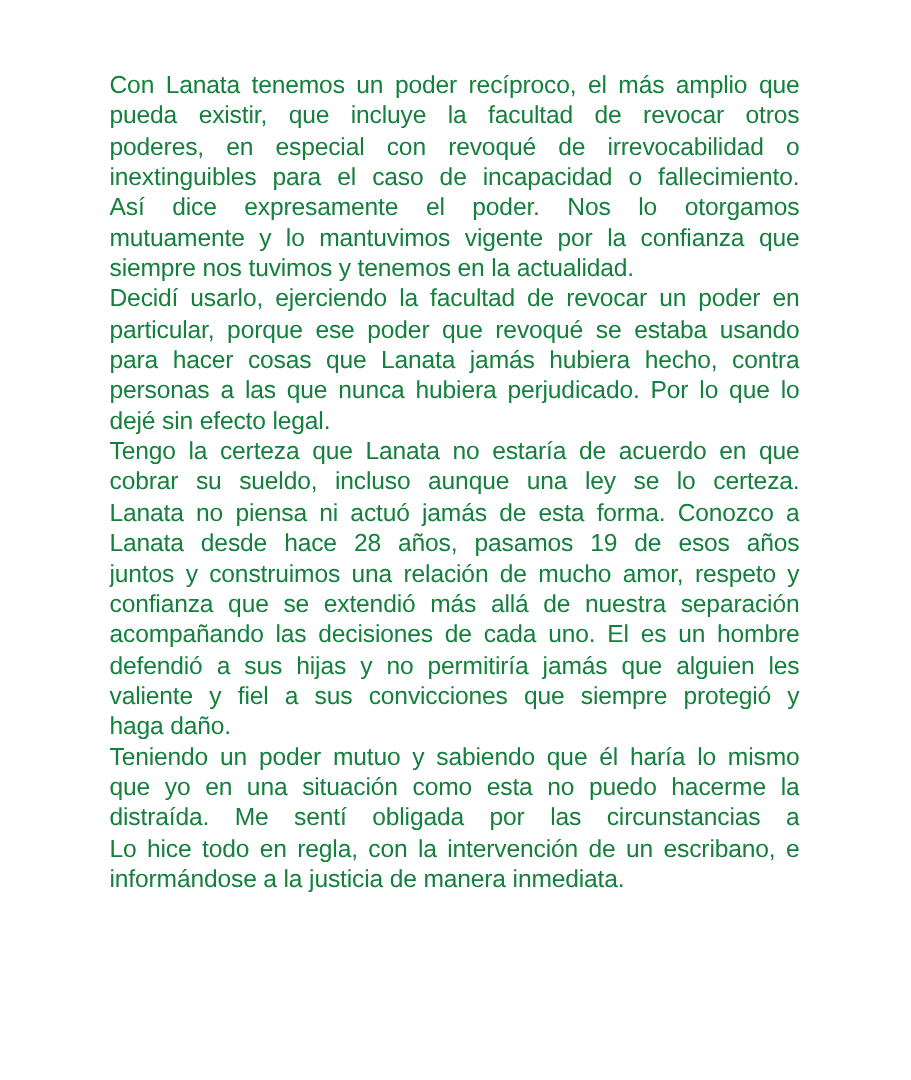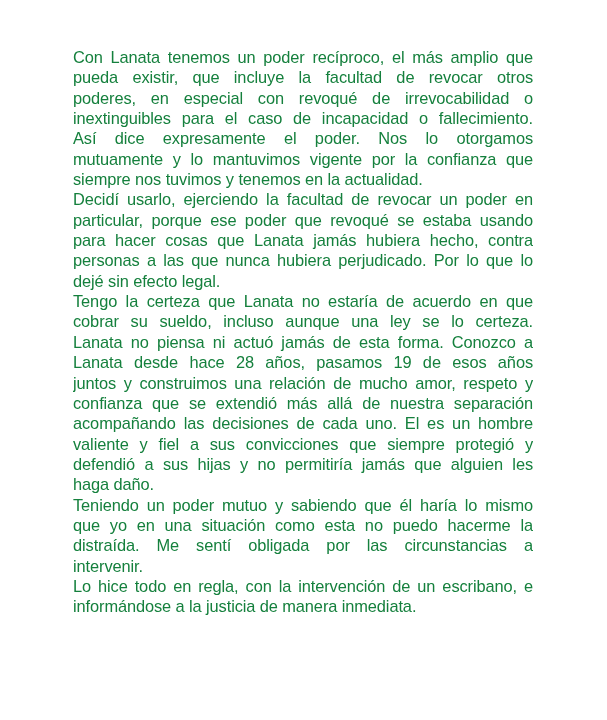--- a/index.html
+++ b/index.html
@@ -59,30 +59,29 @@
   </div>
 
   <div>
     <div class="line">Tengo la certeza que Lanata no estaría de acuerdo en que</div>
     <div class="line">cobrar su sueldo, incluso aunque una ley se lo certeza.</div>
     <div class="line">Lanata no piensa ni actuó jamás de esta forma. Conozco a</div>
     <div class="line">Lanata desde hace 28 años, pasamos 19 de esos años</div>
     <div class="line">juntos y construimos una relación de mucho amor, respeto y</div>
     <div class="line">confianza que se extendió más allá de nuestra separación</div>
     <div class="line">acompañando las decisiones de cada uno. El es un hombre</div>
+    <div class="line">defendió a sus hijas y no permitiría jamás que alguien les</div>
     <div class="line">valiente y fiel a sus convicciones que siempre protegió y</div>
-    <div class="line">defendió a sus hijas y no permitiría jamás que alguien les</div>
     <div class="line para-last">haga daño.</div>
   </div>
 
   <div>
     <div class="line">Teniendo un poder mutuo y sabiendo que él haría lo mismo</div>
     <div class="line">que yo en una situación como esta no puedo hacerme la</div>
     <div class="line">distraída. Me sentí obligada por las circunstancias a</div>
-    <div class="line para-last">intervenir.</div>
   </div>
 
   <div>
     <div class="line">Lo hice todo en regla, con la intervención de un escribano, e</div>
     <div class="line para-last">informándose a la justicia de manera inmediata.</div>
   </div>
 
 </div>
 
 </body></html>

